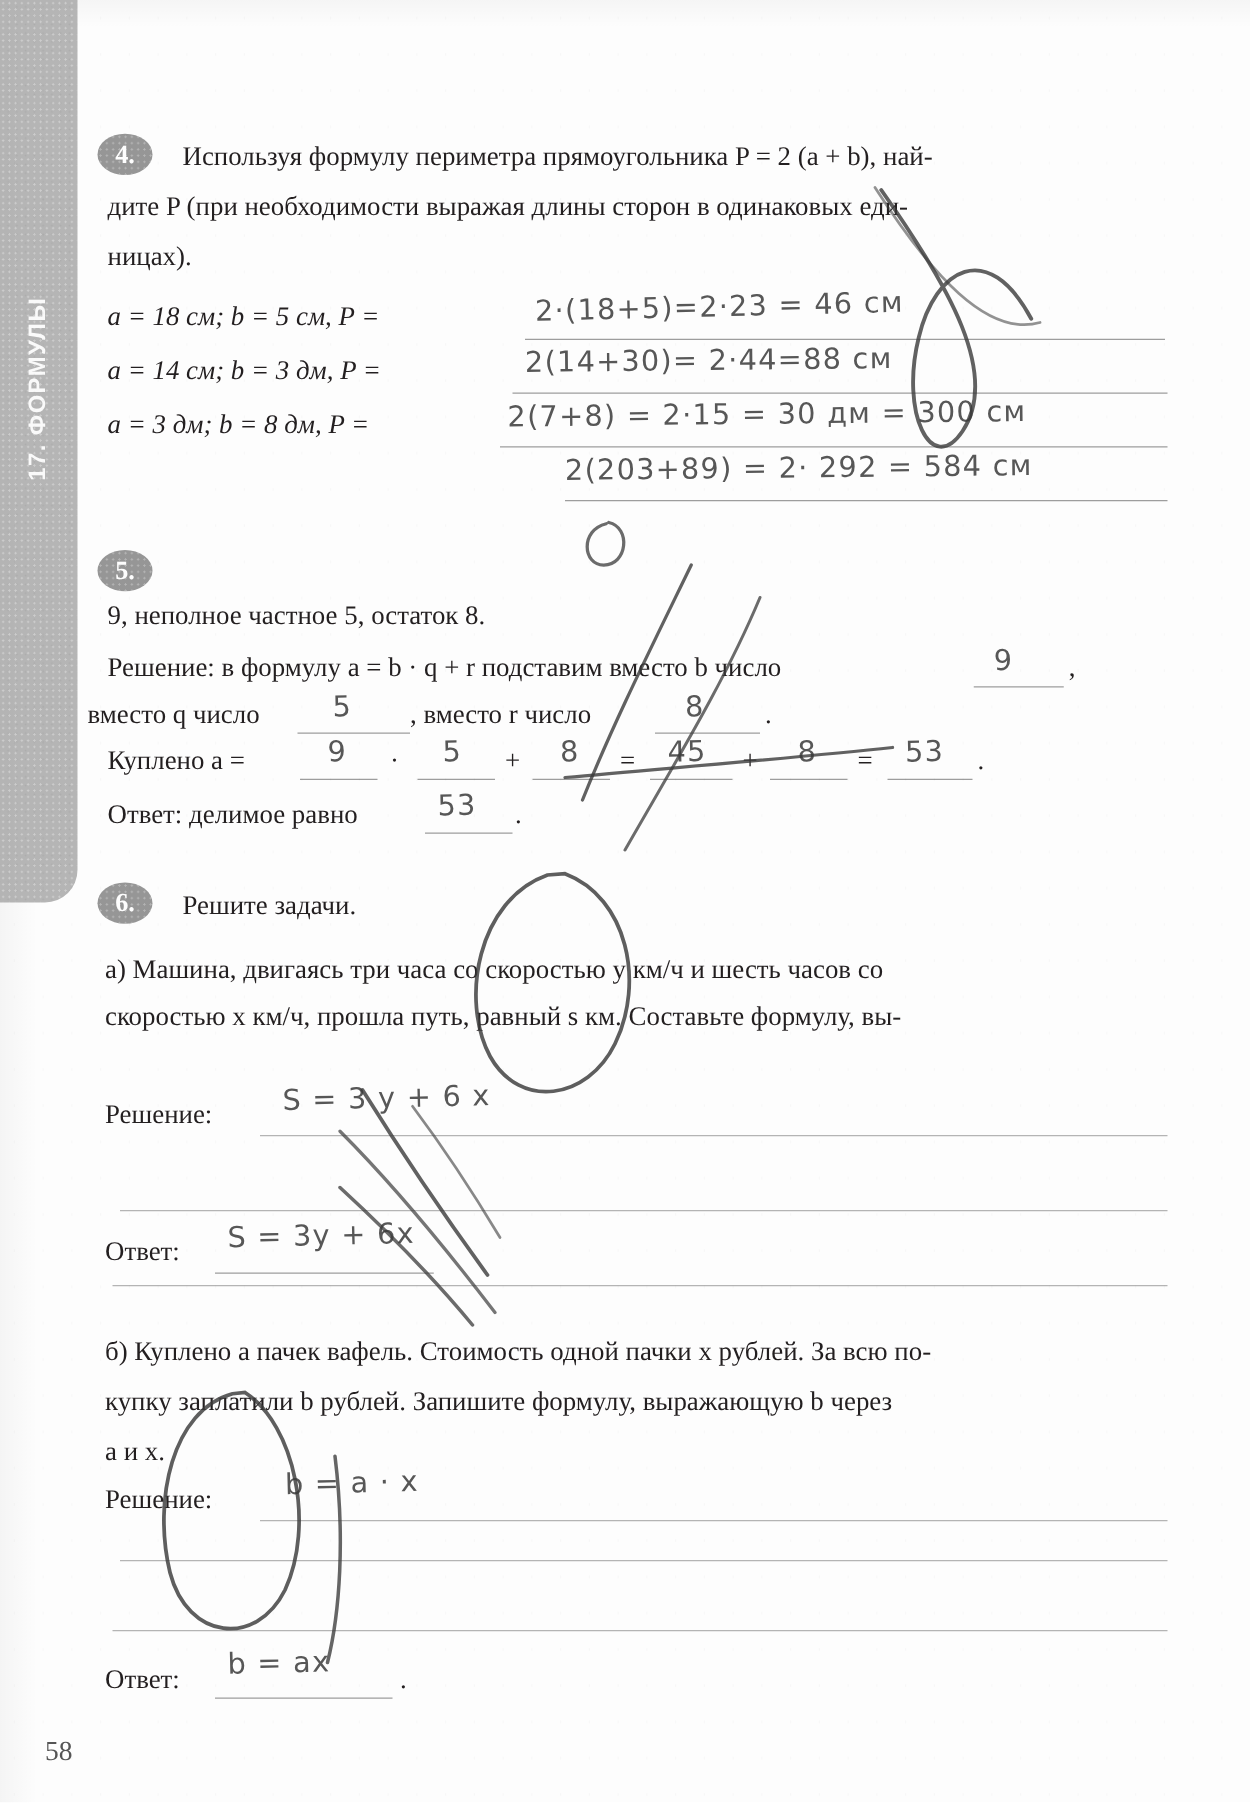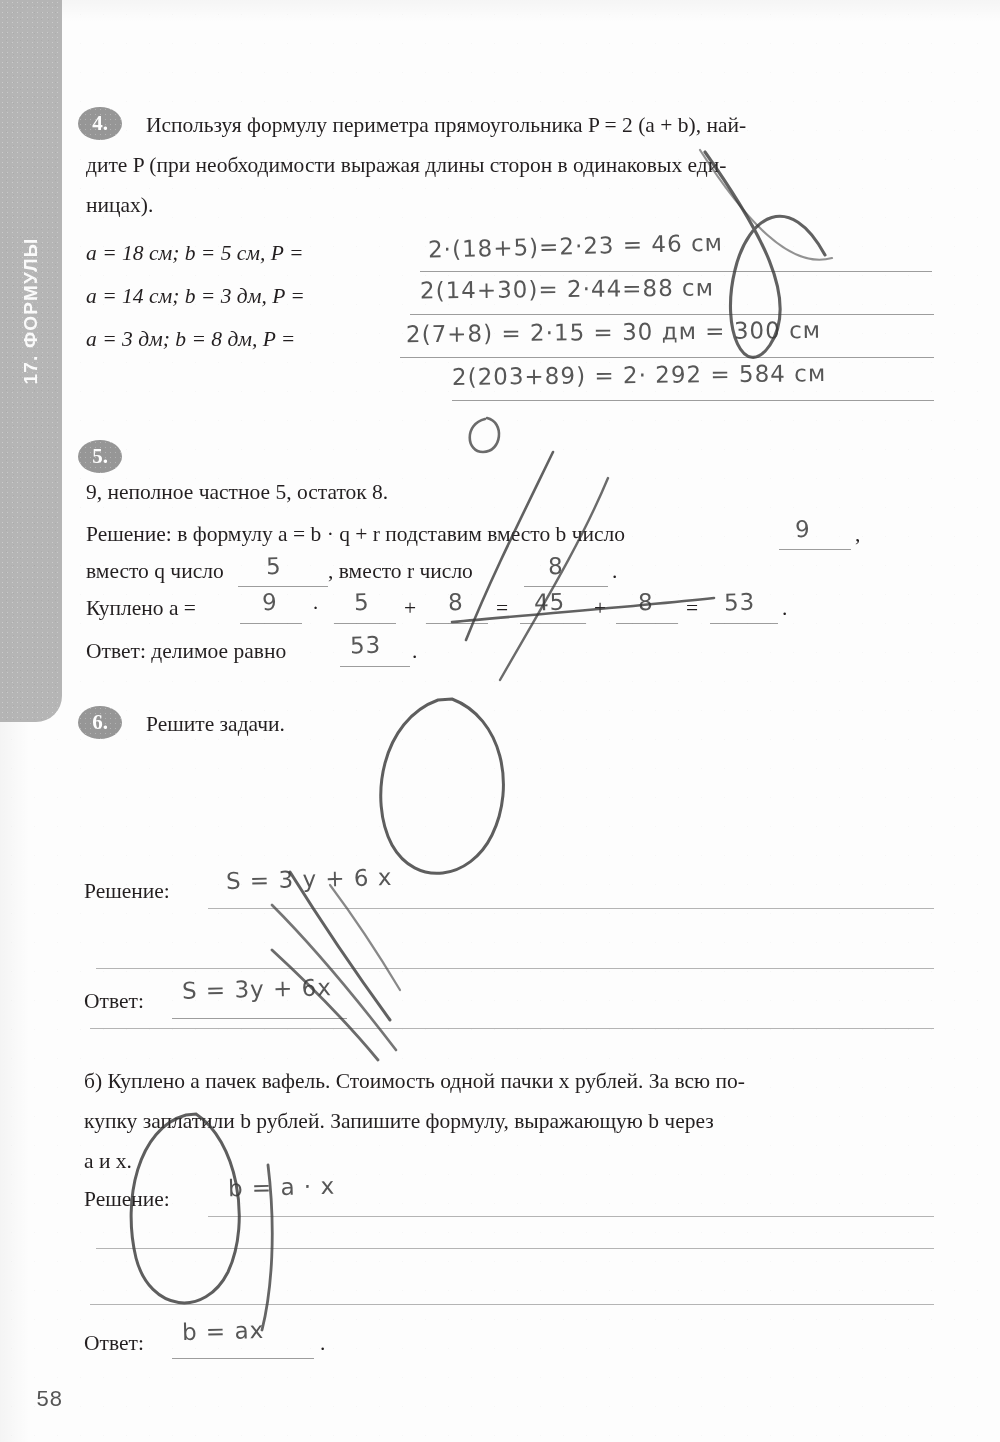--- a/index.html
+++ b/index.html
@@ -108,21 +108,21 @@
     height: 1px;
     background: #9d9d9d;
   }
   .rule.light { background: #b4b4b4; }
 
   
   #page-number {
     position: absolute;
     left: 36px;
     top: 1388px;
-    font-family: Liberation Mono, monospace;
+    font-family: Liberation Serif, serif;
     font-size: 22px;
     color: #555;
   }
 
   
   .hw {
     position: absolute;
     font-family: "DejaVu Sans", sans-serif;
     font-size: 23px;
     color: #3c3c3c;
@@ -189,21 +189,21 @@
     <div class="bubble" style="left:78px; top:440px;">
       <span>5.</span>
     </div>
     <div class="line" style="left:86px;  top:479px;">9, неполное частное 5, остаток 8.</div>
 
     <div class="line" style="left:86px; top:521px;">Решение: в формулу a = b · q + r подставим вместо b число</div>
     <div class="rule" style="left:779px; top:549px; width:72px;"></div>
     <div class="hw" style="left:795px; top:516px;">9</div>
     <div class="line" style="left:855px; top:521px;">,</div>
 
-    <div class="line" style="left:86px; top:558px;">вместо q число</div>
+    <div class="line" style="left:70px; top:558px;">вместо q число</div>
     <div class="rule" style="left:238px; top:586px; width:90px;"></div>
     <div class="hw" style="left:266px; top:553px;">5</div>
     <div class="line" style="left:328px; top:558px;">, вместо r число</div>
     <div class="rule" style="left:524px; top:586px; width:84px;"></div>
     <div class="hw" style="left:548px; top:553px;">8</div>
     <div class="line" style="left:612px; top:558px;">.</div>
 
     <div class="line" style="left:86px; top:595px;">Куплено a =</div>
     <div class="rule" style="left:240px; top:623px; width:62px;"></div>
     <div class="hw" style="left:262px; top:589px;">9</div>
@@ -227,20 +227,22 @@
     <div class="line" style="left:86px; top:638px;">Ответ: делимое равно</div>
     <div class="rule" style="left:340px; top:666px; width:70px;"></div>
     <div class="hw" style="left:350px; top:632px;">53</div>
     <div class="line" style="left:412px; top:638px;">.</div>
 
     <div class="bubble" style="left:78px; top:706px;">
       <span>6.</span>
     </div>
     <div class="line" style="left:146px; top:711px;">Решите задачи.</div>
 
+    <div class="line" style="left:84px; top:762px;">а) Машина, двигаясь три часа со скоростью y км/ч и  шесть часов со</div>
+    <div class="line" style="left:84px; top:800px;">скоростью x км/ч, прошла путь, равный s км. Составьте формулу, вы-</div>
 
     <div class="line" style="left:84px; top:878px;">Решение:</div>
     <div class="rule light" style="left:208px; top:908px; width:726px;"></div>
     <div class="hw" style="left:226px; top:866px;">S = 3 y + 6 x</div>
 
     <div class="rule light" style="left:96px;  top:968px; width:838px;"></div>
     <div class="rule light" style="left:90px;  top:1028px; width:844px;"></div>
 
     <div class="line" style="left:84px; top:988px;">Ответ:</div>
     <div class="rule" style="left:172px; top:1018px; width:175px;"></div>

